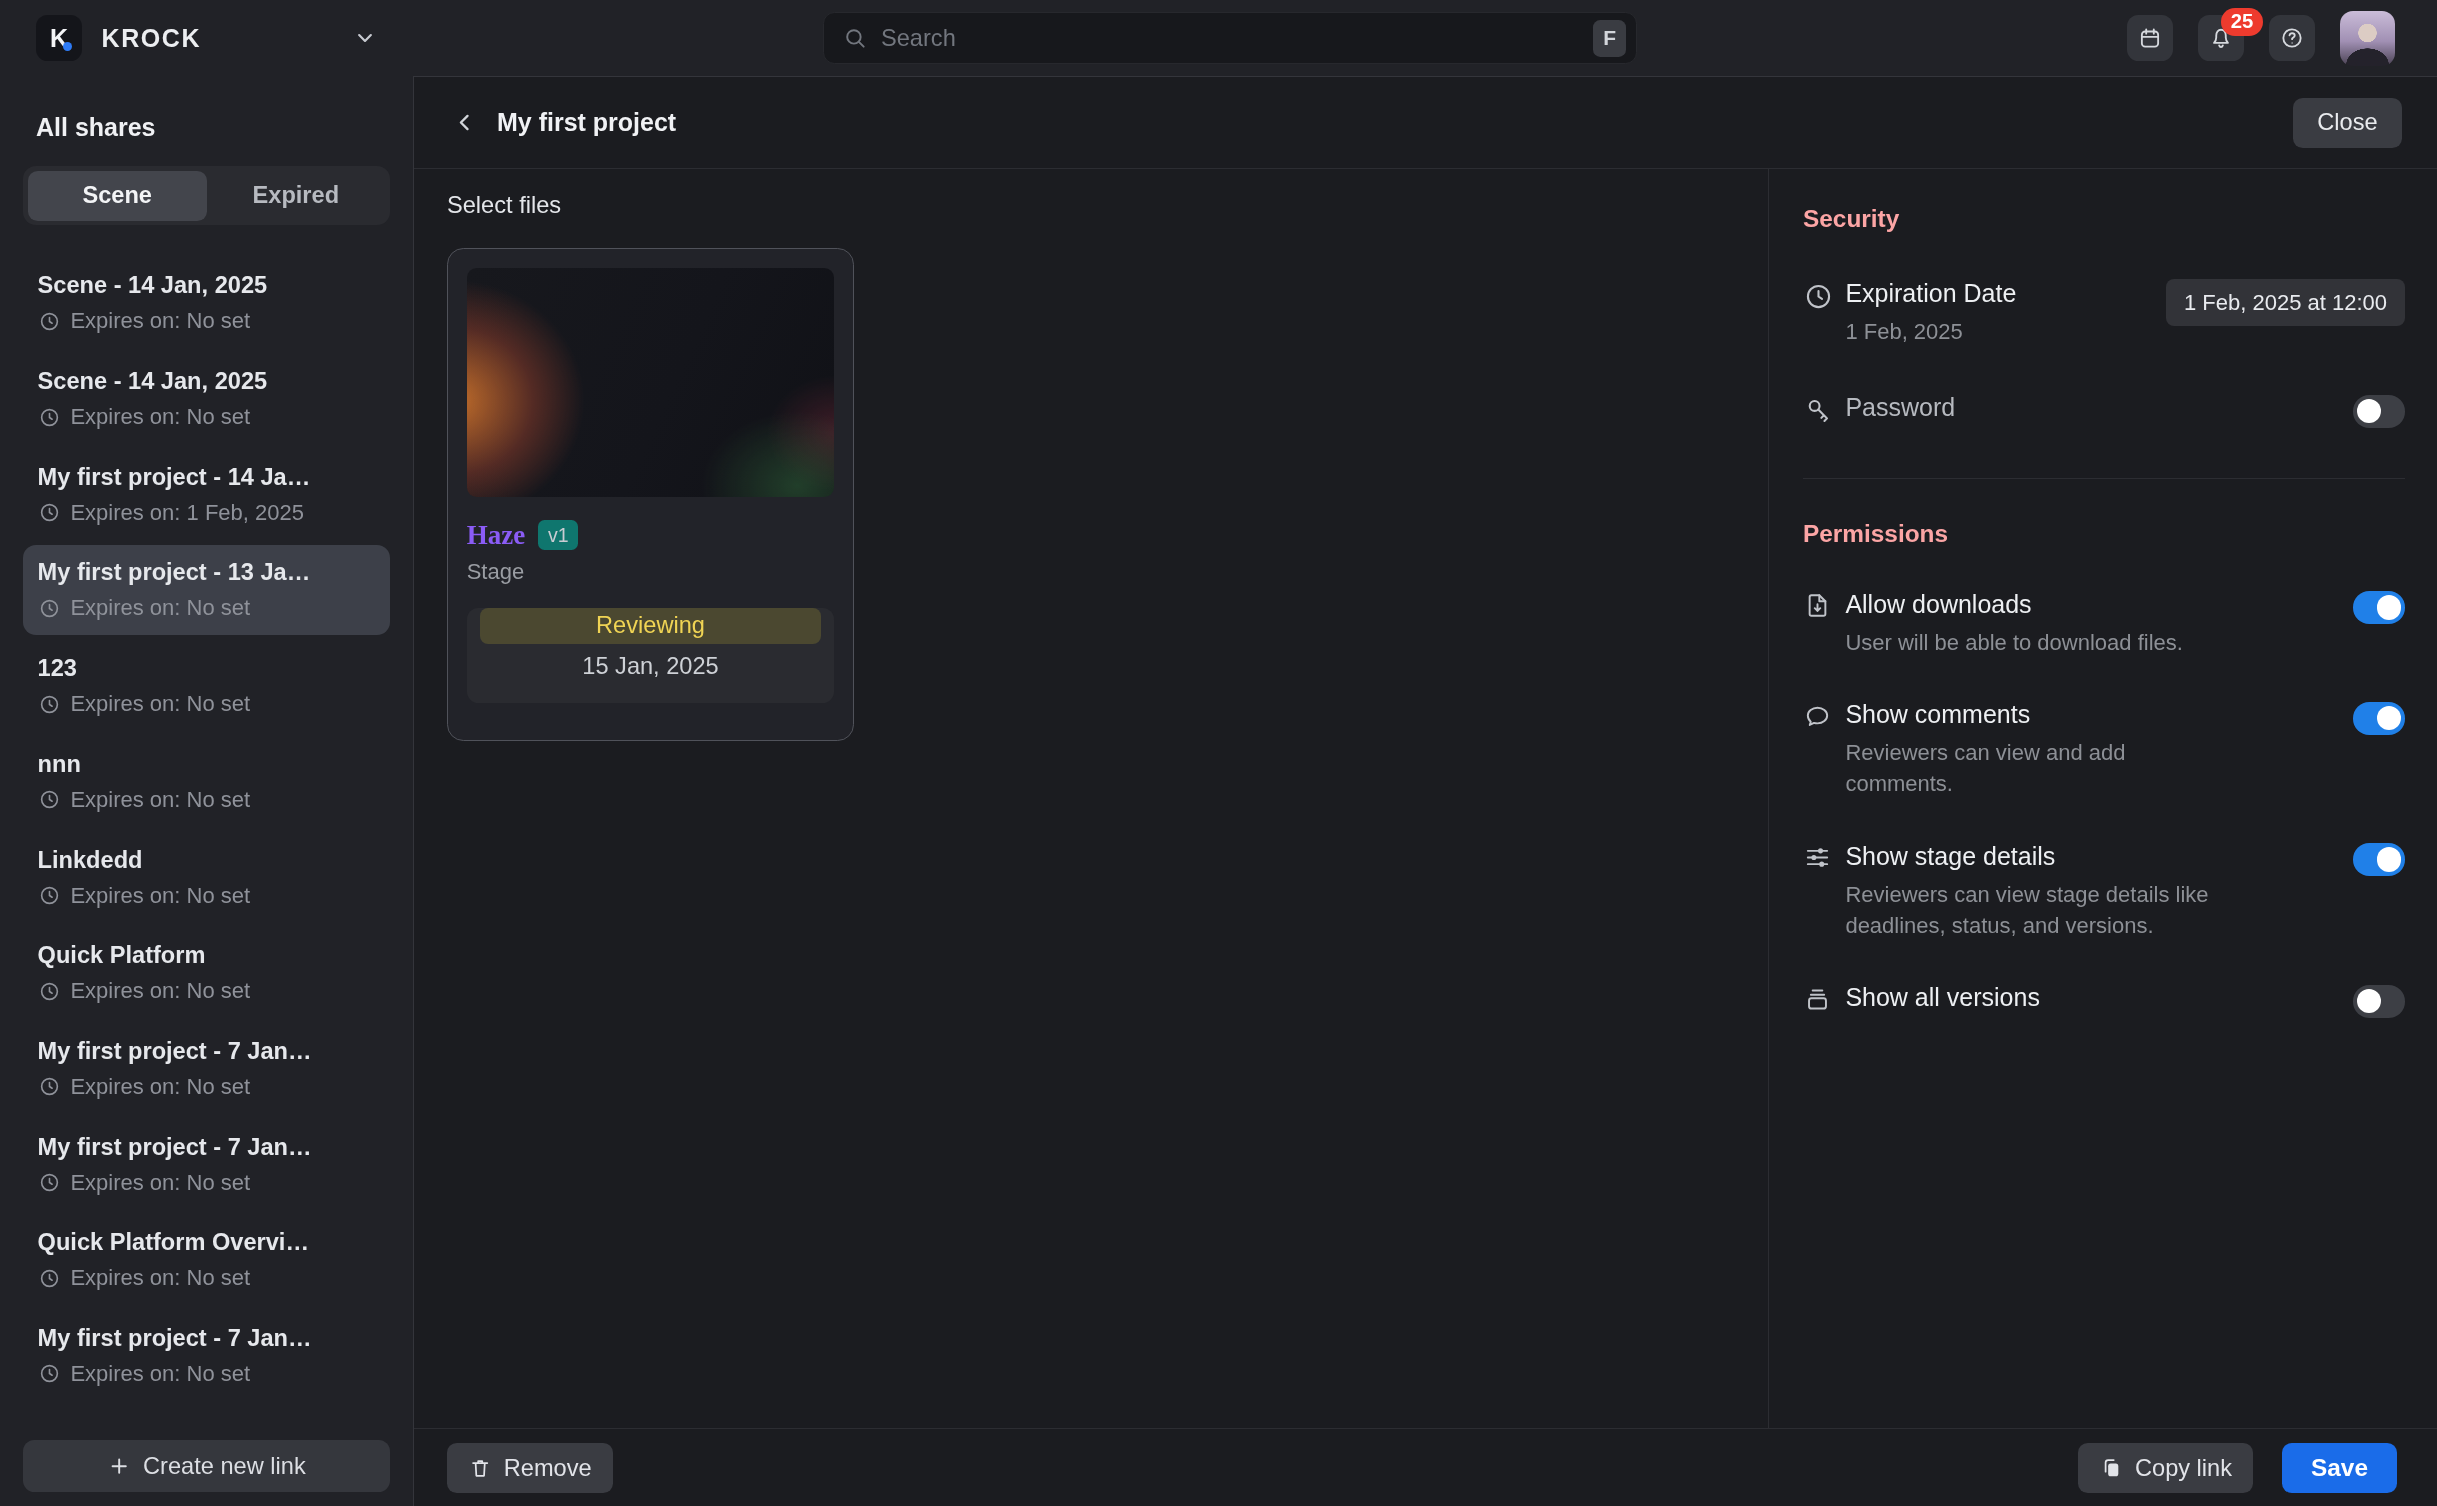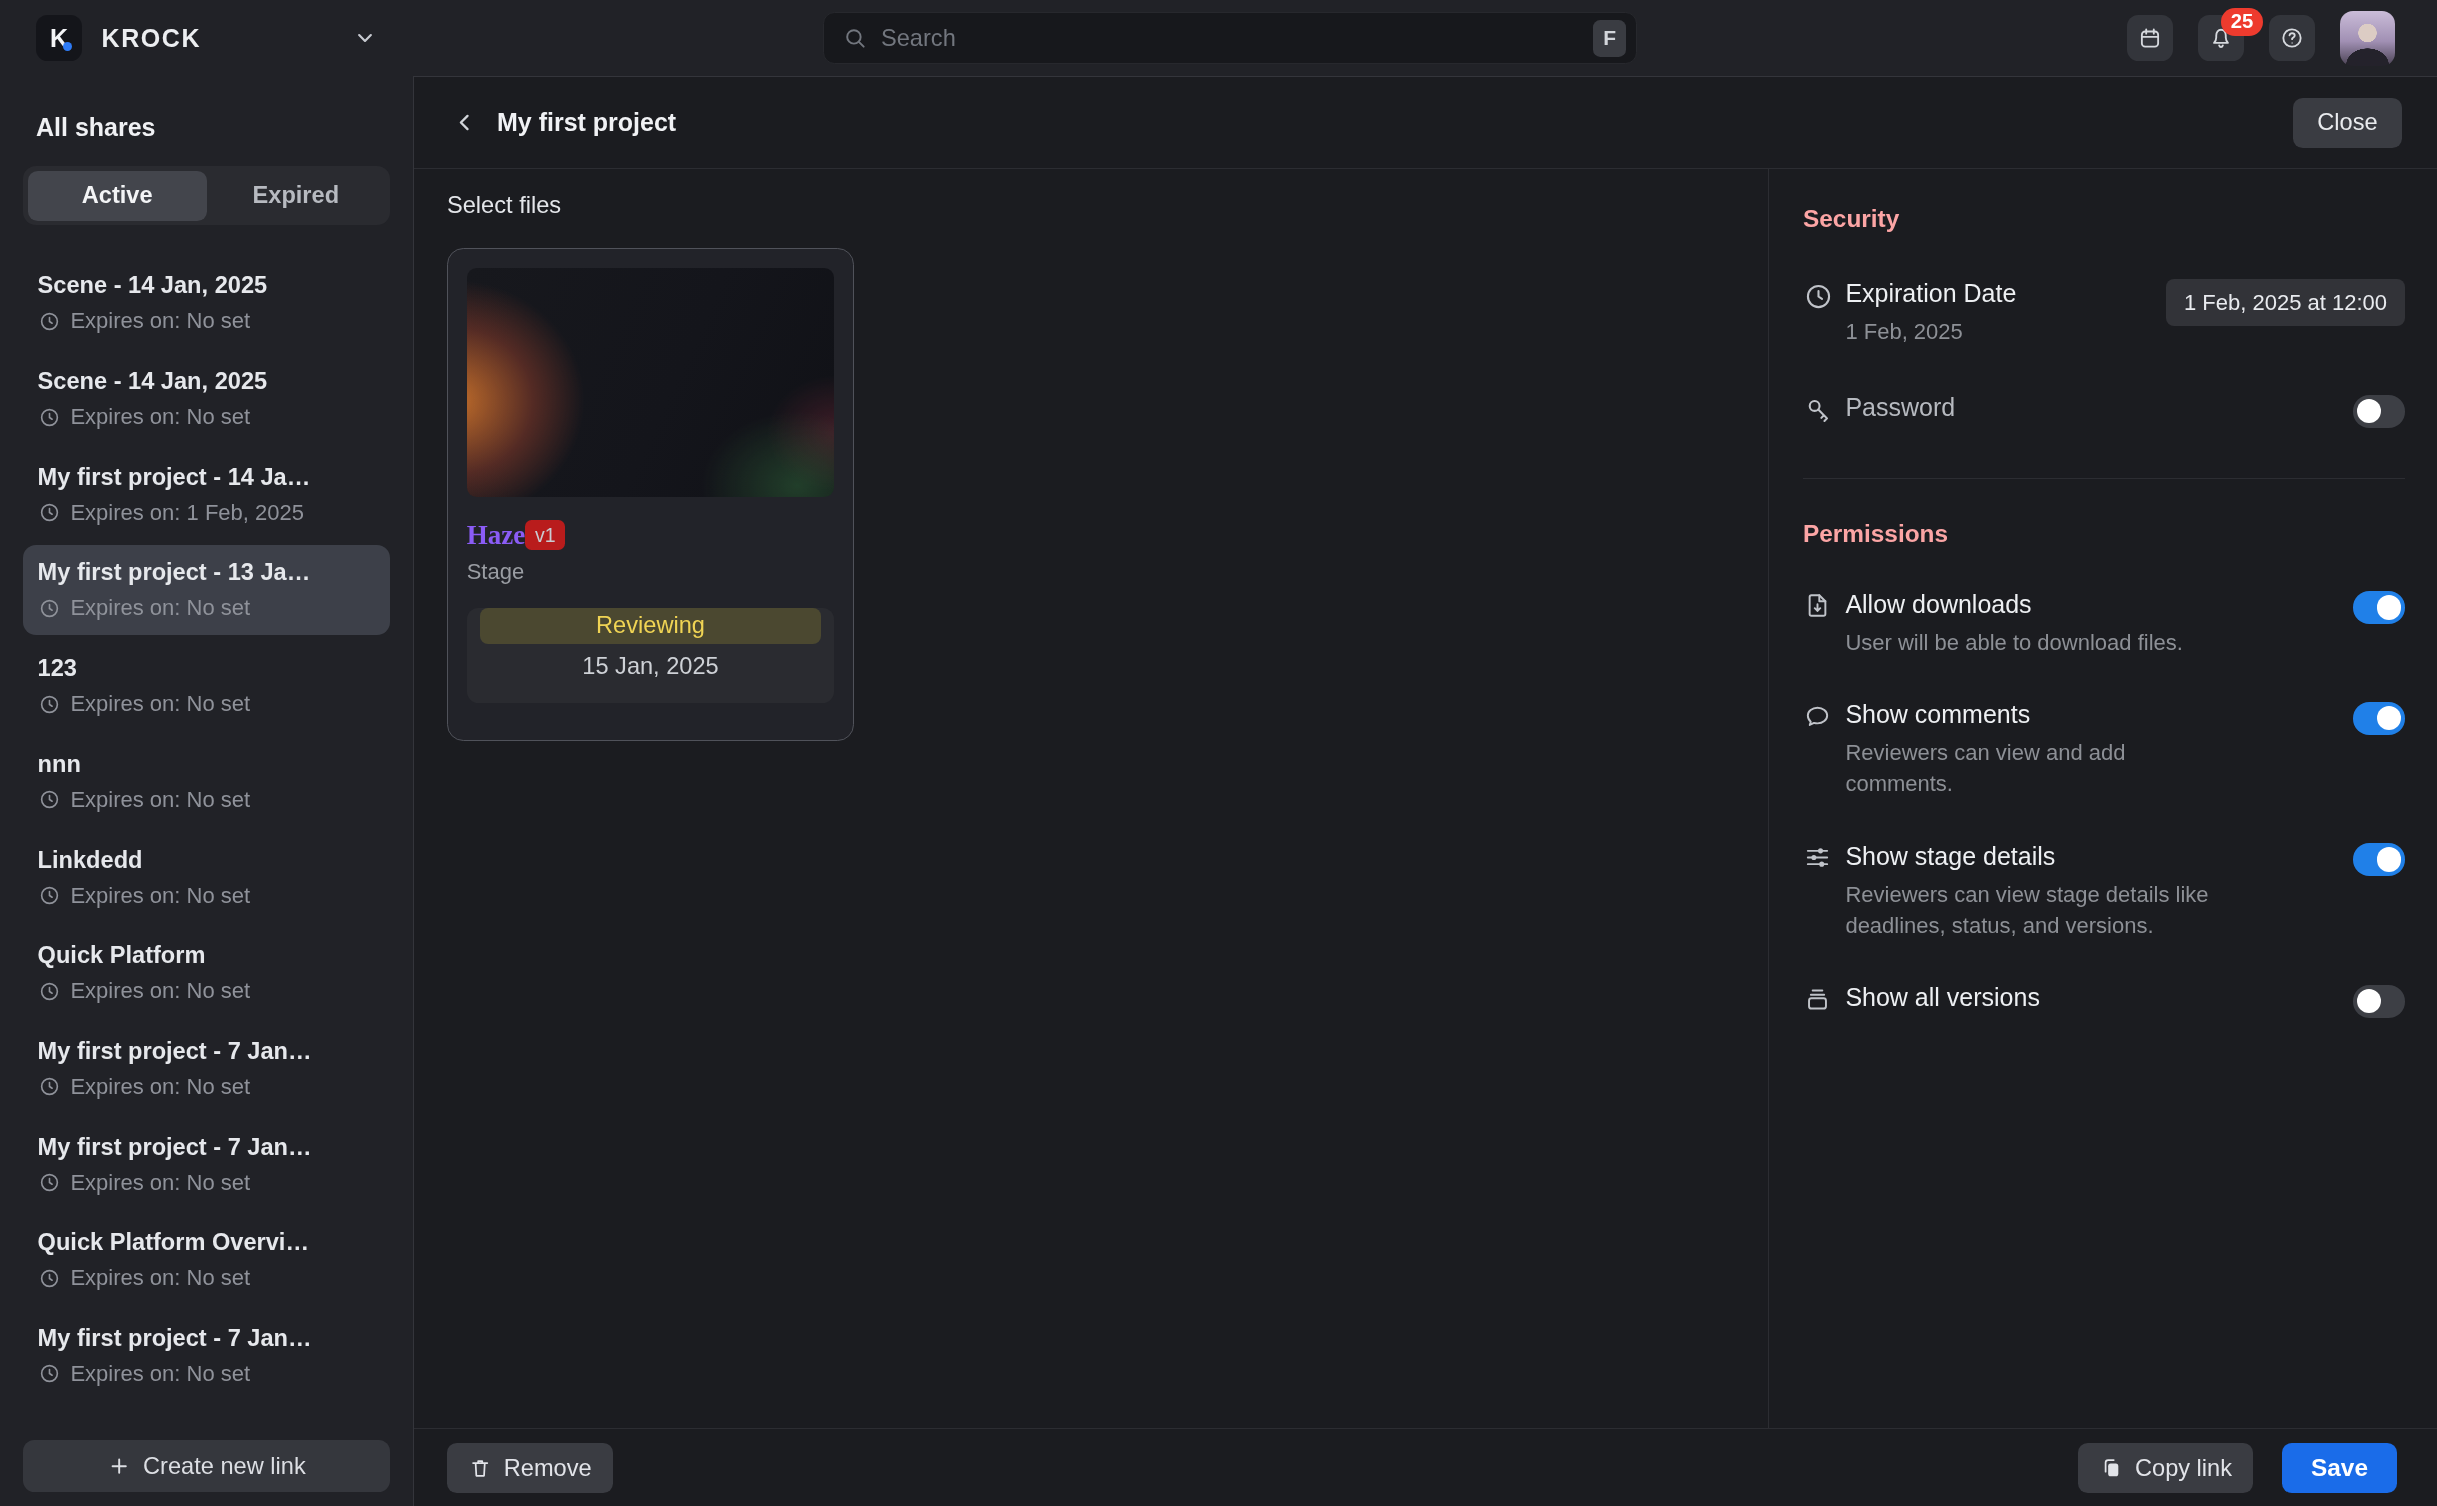--- a/index.html
+++ b/index.html
@@ -89,21 +89,21 @@
   .fx1 { background: radial-gradient(circle at 68% 28%, rgba(255,255,255,0.95) 0 2%, rgba(255,255,255,0) 4%),
          radial-gradient(75% 95% at 22% 68%, #2e7fd8 0%, rgba(46,127,216,0.45) 48%, rgba(0,0,0,0) 75%),
          radial-gradient(55% 65% at 85% 55%, rgba(90,150,80,0.55) 0%, rgba(0,0,0,0) 70%), #0c1016; }
   .fx2 { background: linear-gradient(115deg, rgba(255,255,255,0) 38%, rgba(255,245,255,0.92) 50%, rgba(220,150,230,0.35) 58%, rgba(0,0,0,0) 68%),
          radial-gradient(90% 110% at 70% 15%, #7a4ae0 0%, #4a2a9a 45%, #241640 80%), #1a1030; }
   .fx3 { background: linear-gradient(150deg, #0b1322 5%, #122richtigen 0, #16294a 60%, #1d3a66 100%);
          background: linear-gradient(150deg, #0b1322 5%, #16294a 60%, #1d3a66 100%); }
   .fx4 { background: linear-gradient(140deg, #18151f 0%, #100e16 60%, #0c0b11 100%); }
   .card-title-row { margin-top:23px; display:flex; align-items:center; }
   .card-name { font-size:27px; font-weight:700; color:#8b5cf6;font-family:Liberation Serif, serif; }
-  .version-badge { background:#b91c1c; border-radius:6.5px; padding:3.3px 9.8px; font-size:19.5px; color:#c9ccd2; }
+  .version-badge { margin-left:13px; background:#0f766e; border-radius:6.5px; padding:3.3px 9.8px; font-size:19.5px; color:#c9ccd2; }
   .card-type { margin-top:8.1px; font-size:22px; color:#9a9da3; }
   .card-panel { margin-top:23px; height:95px; background:#2a2b30; border-radius:11.4px; }
   .status-pill { margin:11.4px 13px 0; height:36px; background:#4b4830; border-radius:8.1px;
                  display:flex; align-items:center; justify-content:center; font-size:23.6px; color:#f0d454; }
   .card-date { margin-top:9px; text-align:center; font-size:23.6px; color:#ced1d6; }
   .count-panel { display:flex; flex-direction:column; align-items:center; justify-content:center; }
   .count-num { font-size:30px; font-weight:700; color:#f2f3f6; }
   .count-label { margin-top:4.9px; font-size:22px; color:#b7bac0; }
 
   
@@ -194,21 +194,21 @@
     <div class="avatar"></div>
   </div>
 </div>
 
 <div class="app-row">
 
   <div class="sidebar">
     <div class="sidebar-title">All shares</div>
 
     <div class="tabs">
-      <div class="tab active">Active</div>
+      <div class="tab active">Scene</div>
       <div class="tab">Expired</div>
     </div>
 
     <div class="share-list">
       <div class="share-item">
         <div class="share-title">Scene - 14 Jan, 2025</div>
         <div class="share-meta">
             <span>
               <svg width="23" height="23" viewBox="0 0 24 24" fill="none" stroke="currentColor" stroke-width="1.7" stroke-linecap="round">
                 <circle cx="12" cy="12" r="8.2"></circle>

